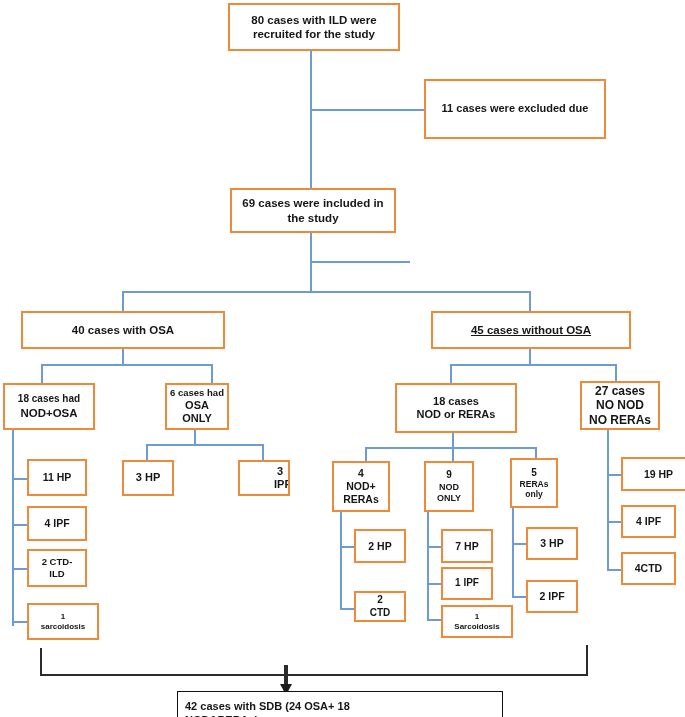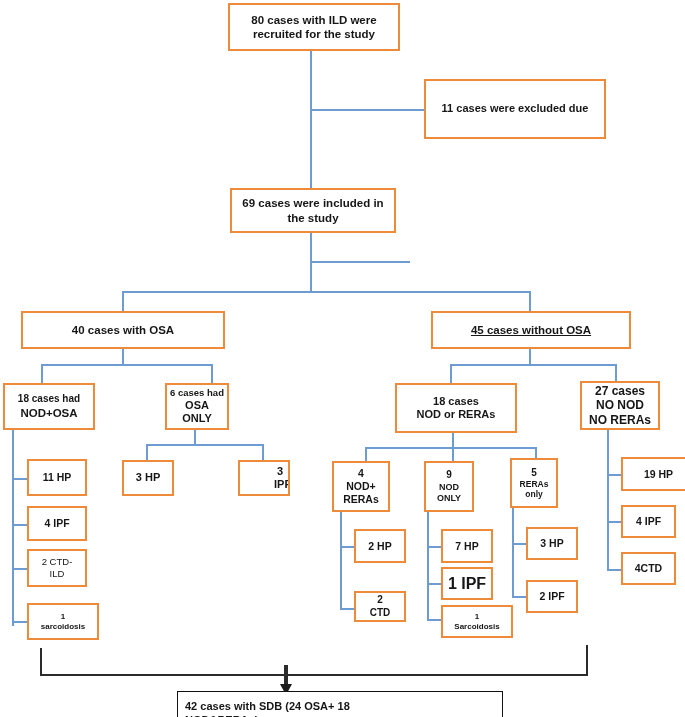--- a/index.html
+++ b/index.html
@@ -208,21 +208,21 @@
   </div>
 
   <div class="node" style="left:27px; top:459px; width:60px; height:37px; font-size:10.5px; font-weight:600;">
     <span class="lbl">11 HP</span>
   </div>
 
   <div class="node" style="left:27px; top:506px; width:60px; height:35px; font-size:10.5px; font-weight:600;">
     <span class="lbl">4 IPF</span>
   </div>
 
-  <div class="node" style="left:27px; top:549px; width:60px; height:38px; font-size:9.5px; font-weight:400;align-items:center;">
+  <div class="node" style="left:27px; top:549px; width:60px; height:38px; font-size:9.5px; font-weight:700;align-items:center;">
     <span>
       <span class="lbl">2 CTD-</span>
       <span class="lbl">ILD</span>
     </span>
   </div>
 
   <div class="node" style="left:27px; top:603px; width:72px; height:37px; font-size:8px; font-weight:600;">
     <span>
       <span class="lbl">1</span>
       <span class="lbl">sarcoidosis</span>
@@ -245,21 +245,21 @@
     <span>
       <span class="lbl">2</span>
       <span class="lbl">CTD</span>
     </span>
   </div>
 
   <div class="node" style="left:441px; top:529px; width:52px; height:34px; font-size:10.5px; font-weight:600;">
     <span class="lbl">7 HP</span>
   </div>
 
-  <div class="node" style="left:441px; top:567px; width:52px; height:33px; font-size:16px; font-weight:600;">
+  <div class="node" style="left:441px; top:567px; width:52px; height:33px; font-size:10px; font-weight:600;">
     <span class="lbl">1 IPF</span>
   </div>
 
   <div class="node" style="left:441px; top:605px; width:72px; height:33px; font-size:8px; font-weight:600;">
     <span>
       <span class="lbl">1</span>
       <span class="lbl">Sarcoidosis</span>
     </span>
   </div>
 

